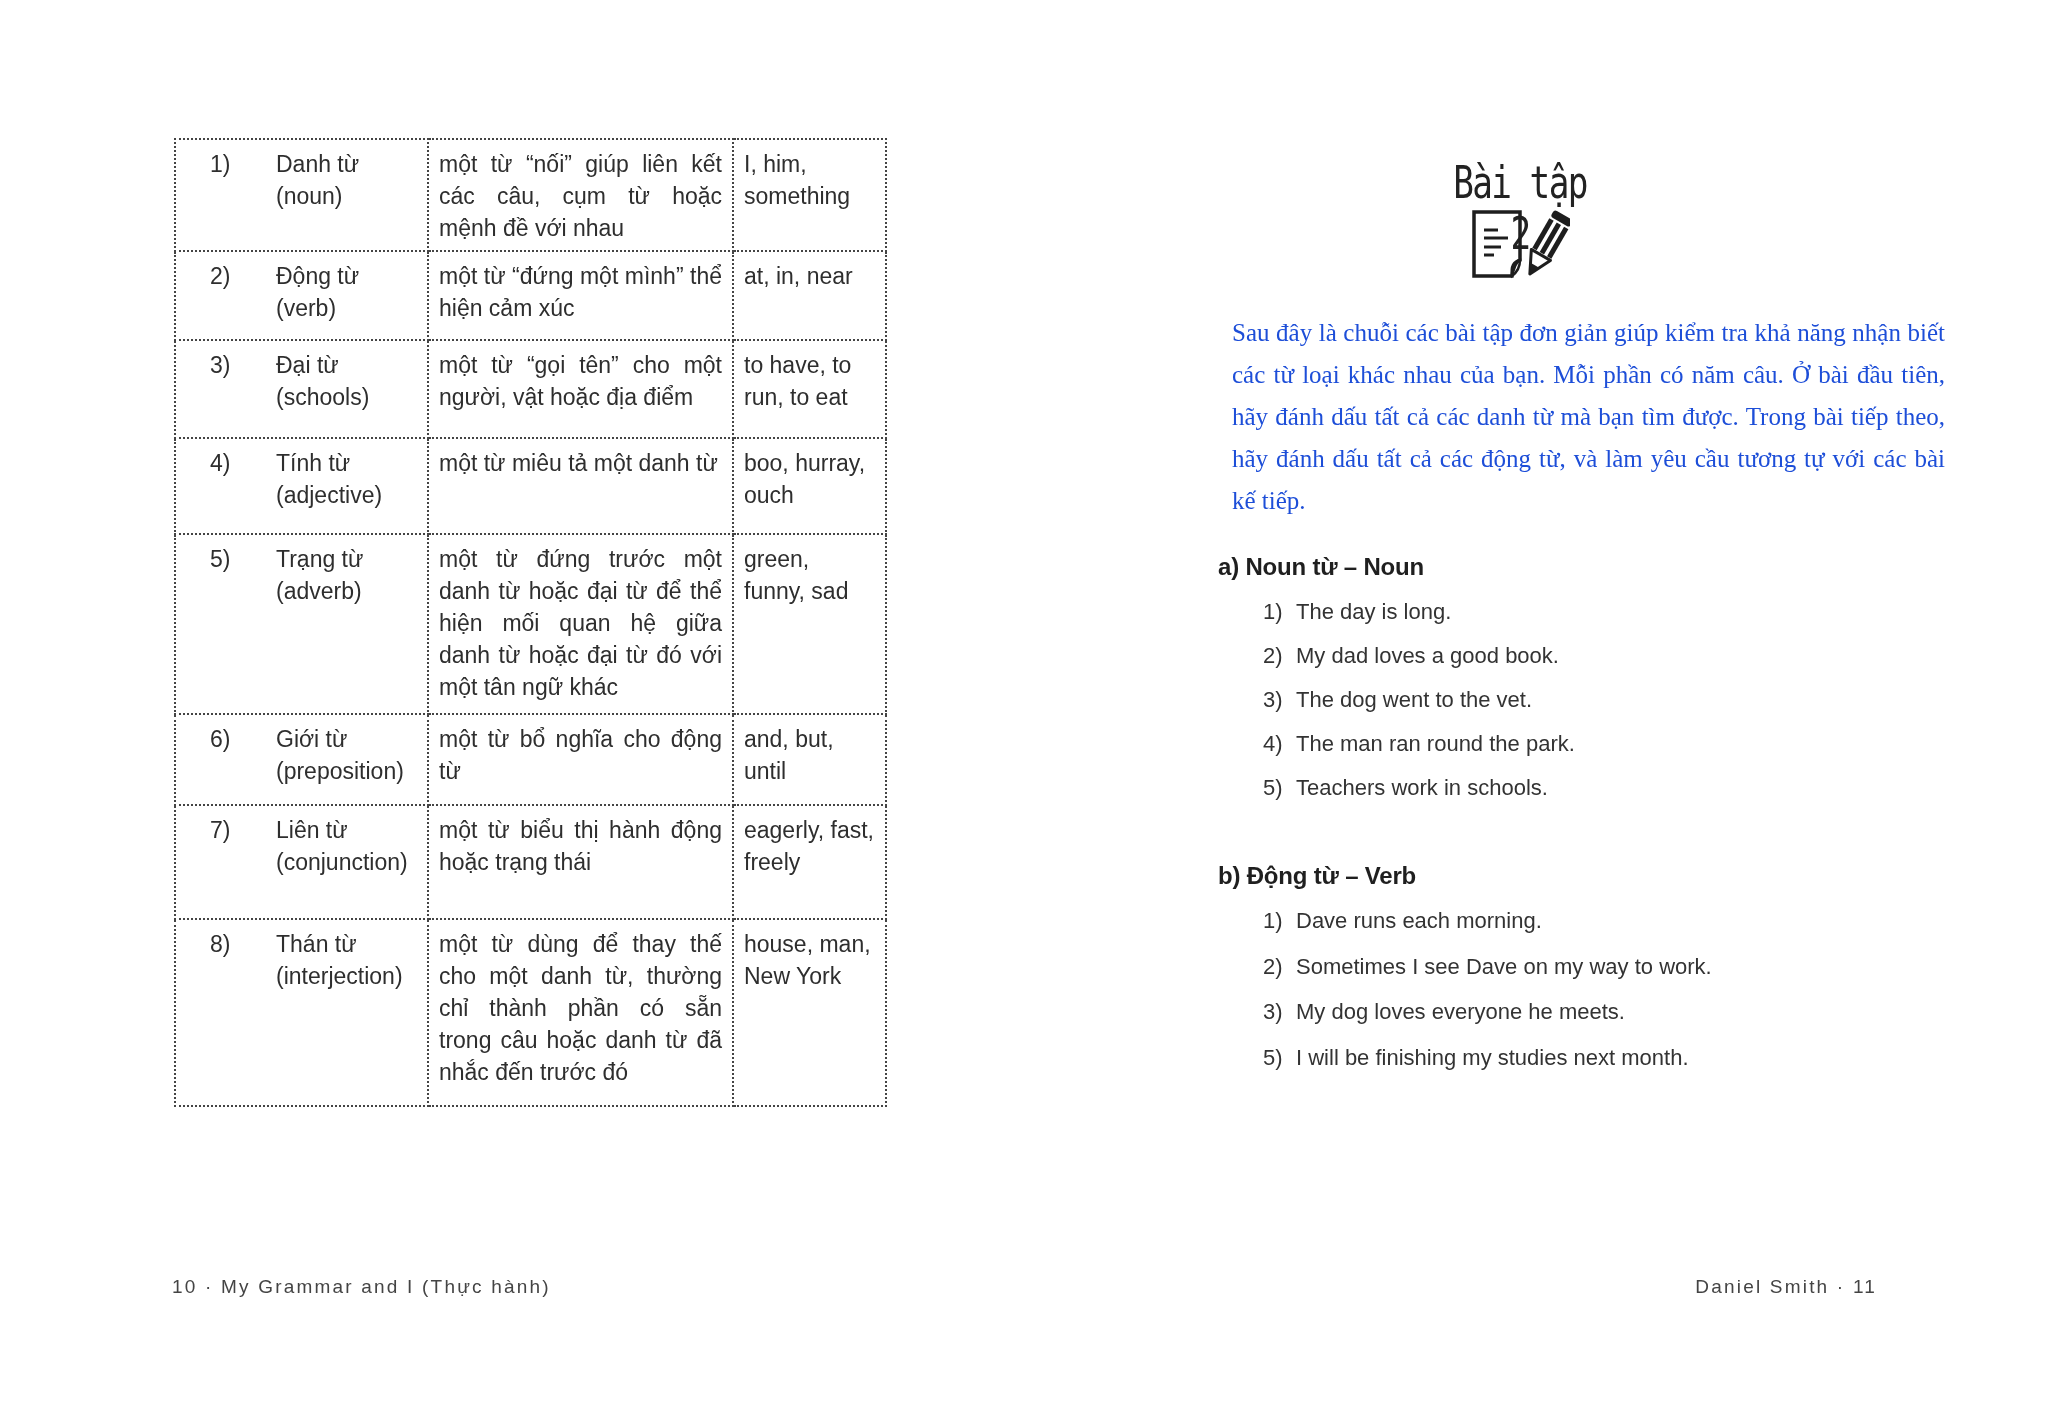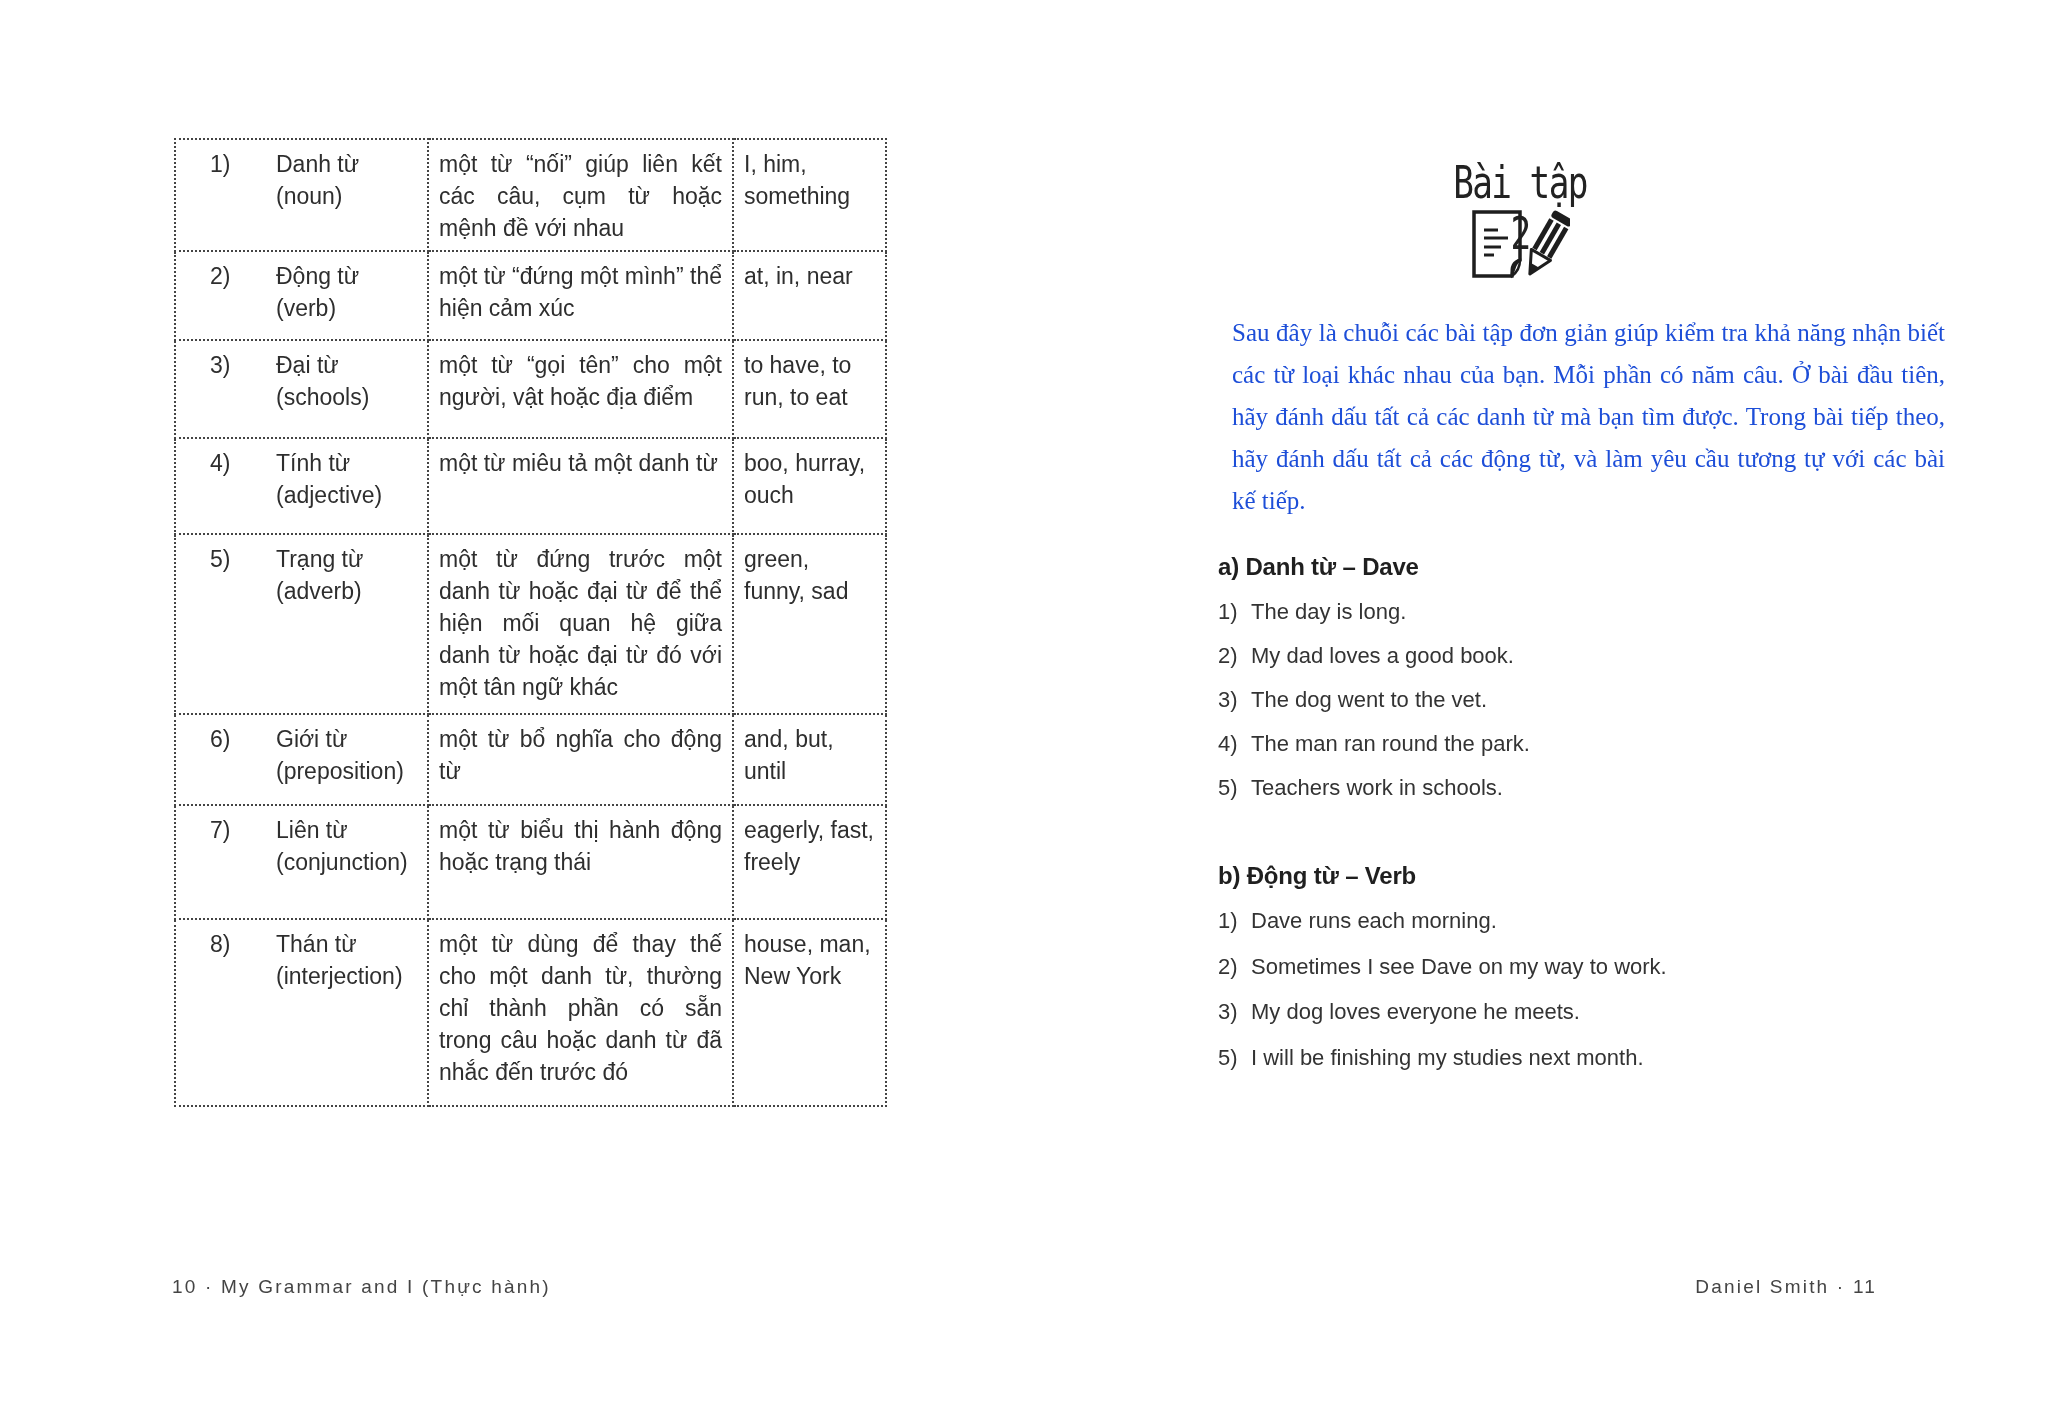--- a/index.html
+++ b/index.html
@@ -23,21 +23,21 @@
   .pos-table tr.r6 td { height:75px; }
   .pos-table tr.r7 td { height:98px; }
   .pos-table tr.r8 td { height:171px; }
 
   
   .exercise-title { position:absolute; left:1420px; top:128px; width:200px; text-align:center; font-family:"DejaVu Sans Mono", monospace; font-size:44px; letter-spacing:-2px; transform:scaleX(0.78); transform-origin:center; color:#222; font-weight:normal; }
   .exercise-icon { position:absolute; left:1470px; top:208px; width:100px; height:72px; }
   .intro { position:absolute; left:1232px; top:312px; width:713px; font-family:"Liberation Serif", serif; font-size:25px; line-height:42px; text-align:justify; text-align-last:left; color:#1d4ed8; margin:0; }
   .section-heading { position:absolute; left:1218px; font-size:24px; font-weight:bold; color:#1f1f1f; margin:0; letter-spacing:-0.2px; }
   .ex-list { position:absolute; left:1218px; margin:0; padding:0; list-style:none; font-size:22px; color:#333; }
-  .ex-list li { height:44px; line-height:30px; white-space:nowrap; }
+  .ex-list li { height:44px; line-height:30px; white-space:nowrap;margin-left:45px; }
   .ex-list.b li { height:45.5px; }
   .ex-num { display:inline-block; width:33px; }
 
   
   .footer { position:absolute; top:1276px; font-size:19px; letter-spacing:2.2px; color:#444; }
   .footer-left { left:172px; }
   .footer-right { right:171px; text-align:right; }
 </style>
 </head>
 <body>
@@ -141,21 +141,21 @@
     <rect x="66" y="12" width="5" height="34" fill="#1e1e1e"></rect>
     <rect x="74.5" y="12" width="5" height="34" fill="#1e1e1e"></rect>
     <rect x="83" y="12" width="5" height="34" fill="#1e1e1e"></rect>
     <path d="M66 48 H88 L77 70 Z" fill="none" stroke="#1e1e1e" stroke-width="3" stroke-linejoin="round"></path>
     <path d="M72 60 H82 L77 70 Z" fill="#1e1e1e"></path>
   </g>
 </svg>
 
 <p class="intro">Sau đây là chuỗi các bài tập đơn giản giúp kiểm tra khả năng nhận biết các từ loại khác nhau của bạn. Mỗi phần có năm câu. Ở bài đầu tiên, hãy đánh dấu tất cả các danh từ mà bạn tìm được. Trong bài tiếp theo, hãy đánh dấu tất cả các động từ, và làm yêu cầu tương tự với các bài kế tiếp.</p>
 
-<h3 class="section-heading" style="top:553px;">a) Danh từ – Dave</h3>
+<h3 class="section-heading" style="top:553px;">a) Noun từ – Noun</h3>
 <ol class="ex-list a" style="top:597px;">
   <li><span class="ex-num">1)</span><span>The day is long.</span></li>
   <li><span class="ex-num">2)</span><span>My dad loves a good book.</span></li>
   <li><span class="ex-num">3)</span><span>The dog went to the vet.</span></li>
   <li><span class="ex-num">4)</span><span>The man ran round the park.</span></li>
   <li><span class="ex-num">5)</span><span>Teachers work in schools.</span></li>
 </ol>
 
 <h3 class="section-heading" style="top:862px;text-align:center;">b) Động từ – Verb</h3>
 <ol class="ex-list b" style="top:906px;">

